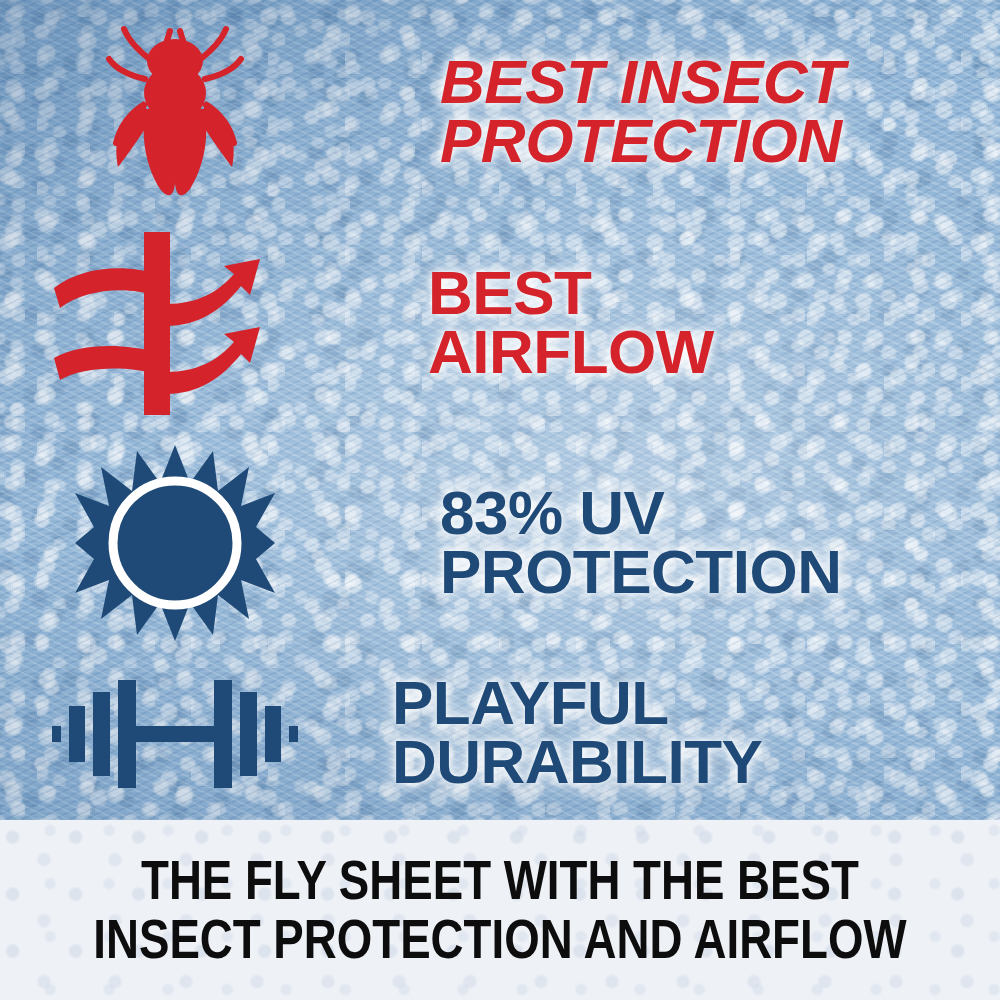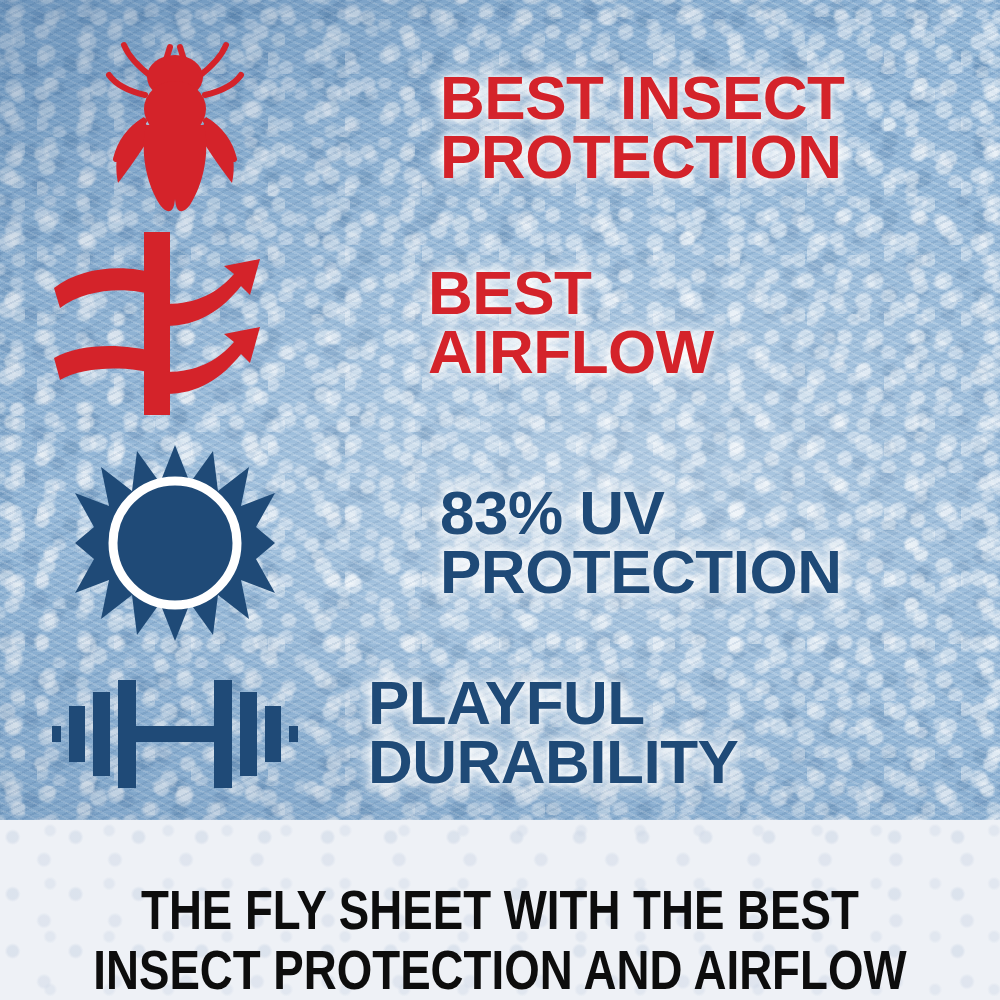--- a/index.html
+++ b/index.html
@@ -117,45 +117,45 @@
   }
   .label.navy {
     color: #1F4A77;
     font-size: 62px;
     text-shadow:
       0 0 7px rgba(255,255,255,0.95),
       0 0 15px rgba(255,255,255,0.88),
       0 0 24px rgba(255,255,255,0.60);
   }
 
-  #row-insect   { left: 40px;  top: 28px;  width: 920px; height: 200px; }
+  #row-insect   { left: 40px;  top: 12px;  width: 920px; height: 200px; font-style: italic; }
   #row-airflow  { left: 28px;  top: 218px; width: 920px; height: 210px; }
   #row-uv       { left: 40px;  top: 438px; width: 920px; height: 210px; }
   #row-durable  { left: 40px;  top: 648px; width: 920px; height: 170px; }
 
   #row-insect  .icon-cell { width: 270px; height: 190px; }
   #row-airflow .icon-cell { width: 270px; height: 195px; }
   #row-uv      .icon-cell { width: 270px; height: 205px; }
   #row-durable .icon-cell { width: 270px; height: 150px; }
 
   #row-insect  .label { margin-left: 130px; }
   #row-airflow .label { margin-left: 130px; }
   #row-uv      .label { margin-left: 130px; }
-  #row-durable .label { margin-left: 58px; }
+  #row-durable .label { margin-left: 82px; }
 
   
   .caption-bar {
     position: absolute;
     left: 0;
     top: 820px;
     width: 1000px;
     height: 180px;
     background: #eef1f6;
     display: flex;
-    align-items: flex-end;
+    align-items: center;
     justify-content: center;
   }
   .caption-bar::before {
     content: "";
     position: absolute;
     inset: 0;
     background-image:
       radial-gradient(circle at 20% 30%, rgba(205,215,230,0.55) 0 5px, rgba(205,215,230,0) 8px),
       radial-gradient(circle at 62% 65%, rgba(205,215,230,0.45) 0 5px, rgba(205,215,230,0) 8px),
       radial-gradient(circle at 85% 20%, rgba(205,215,230,0.40) 0 4px, rgba(205,215,230,0) 7px);

